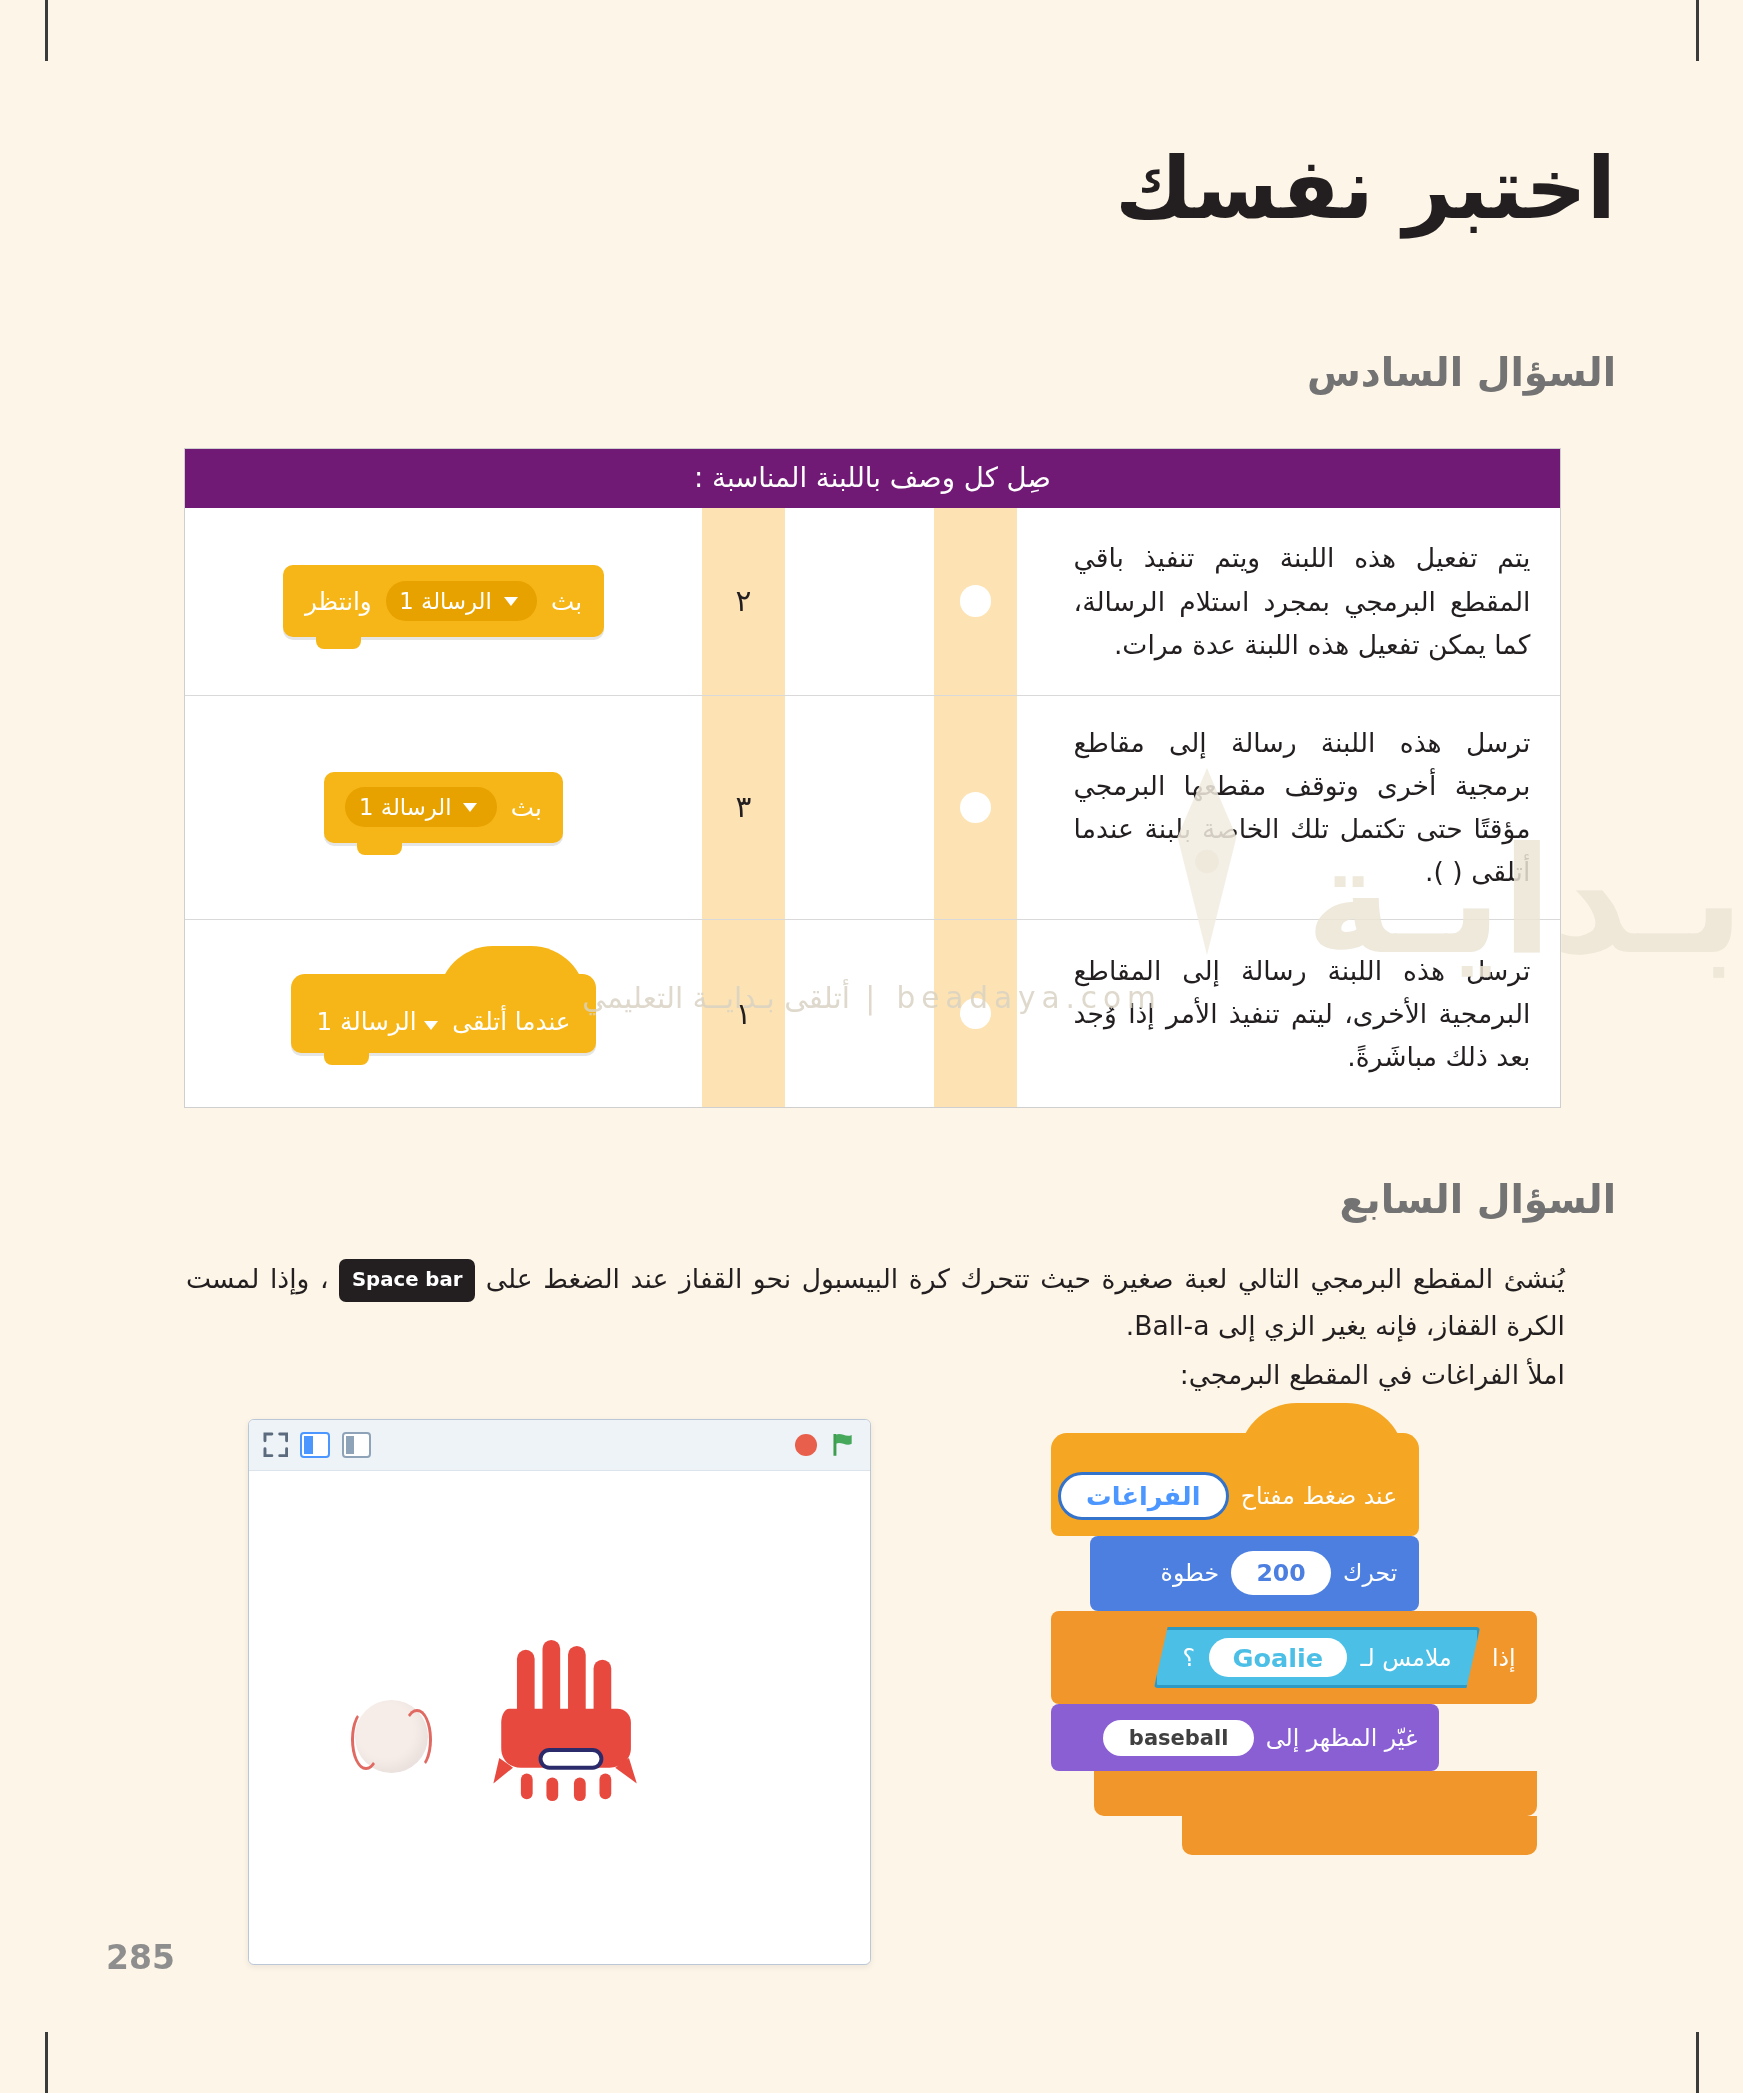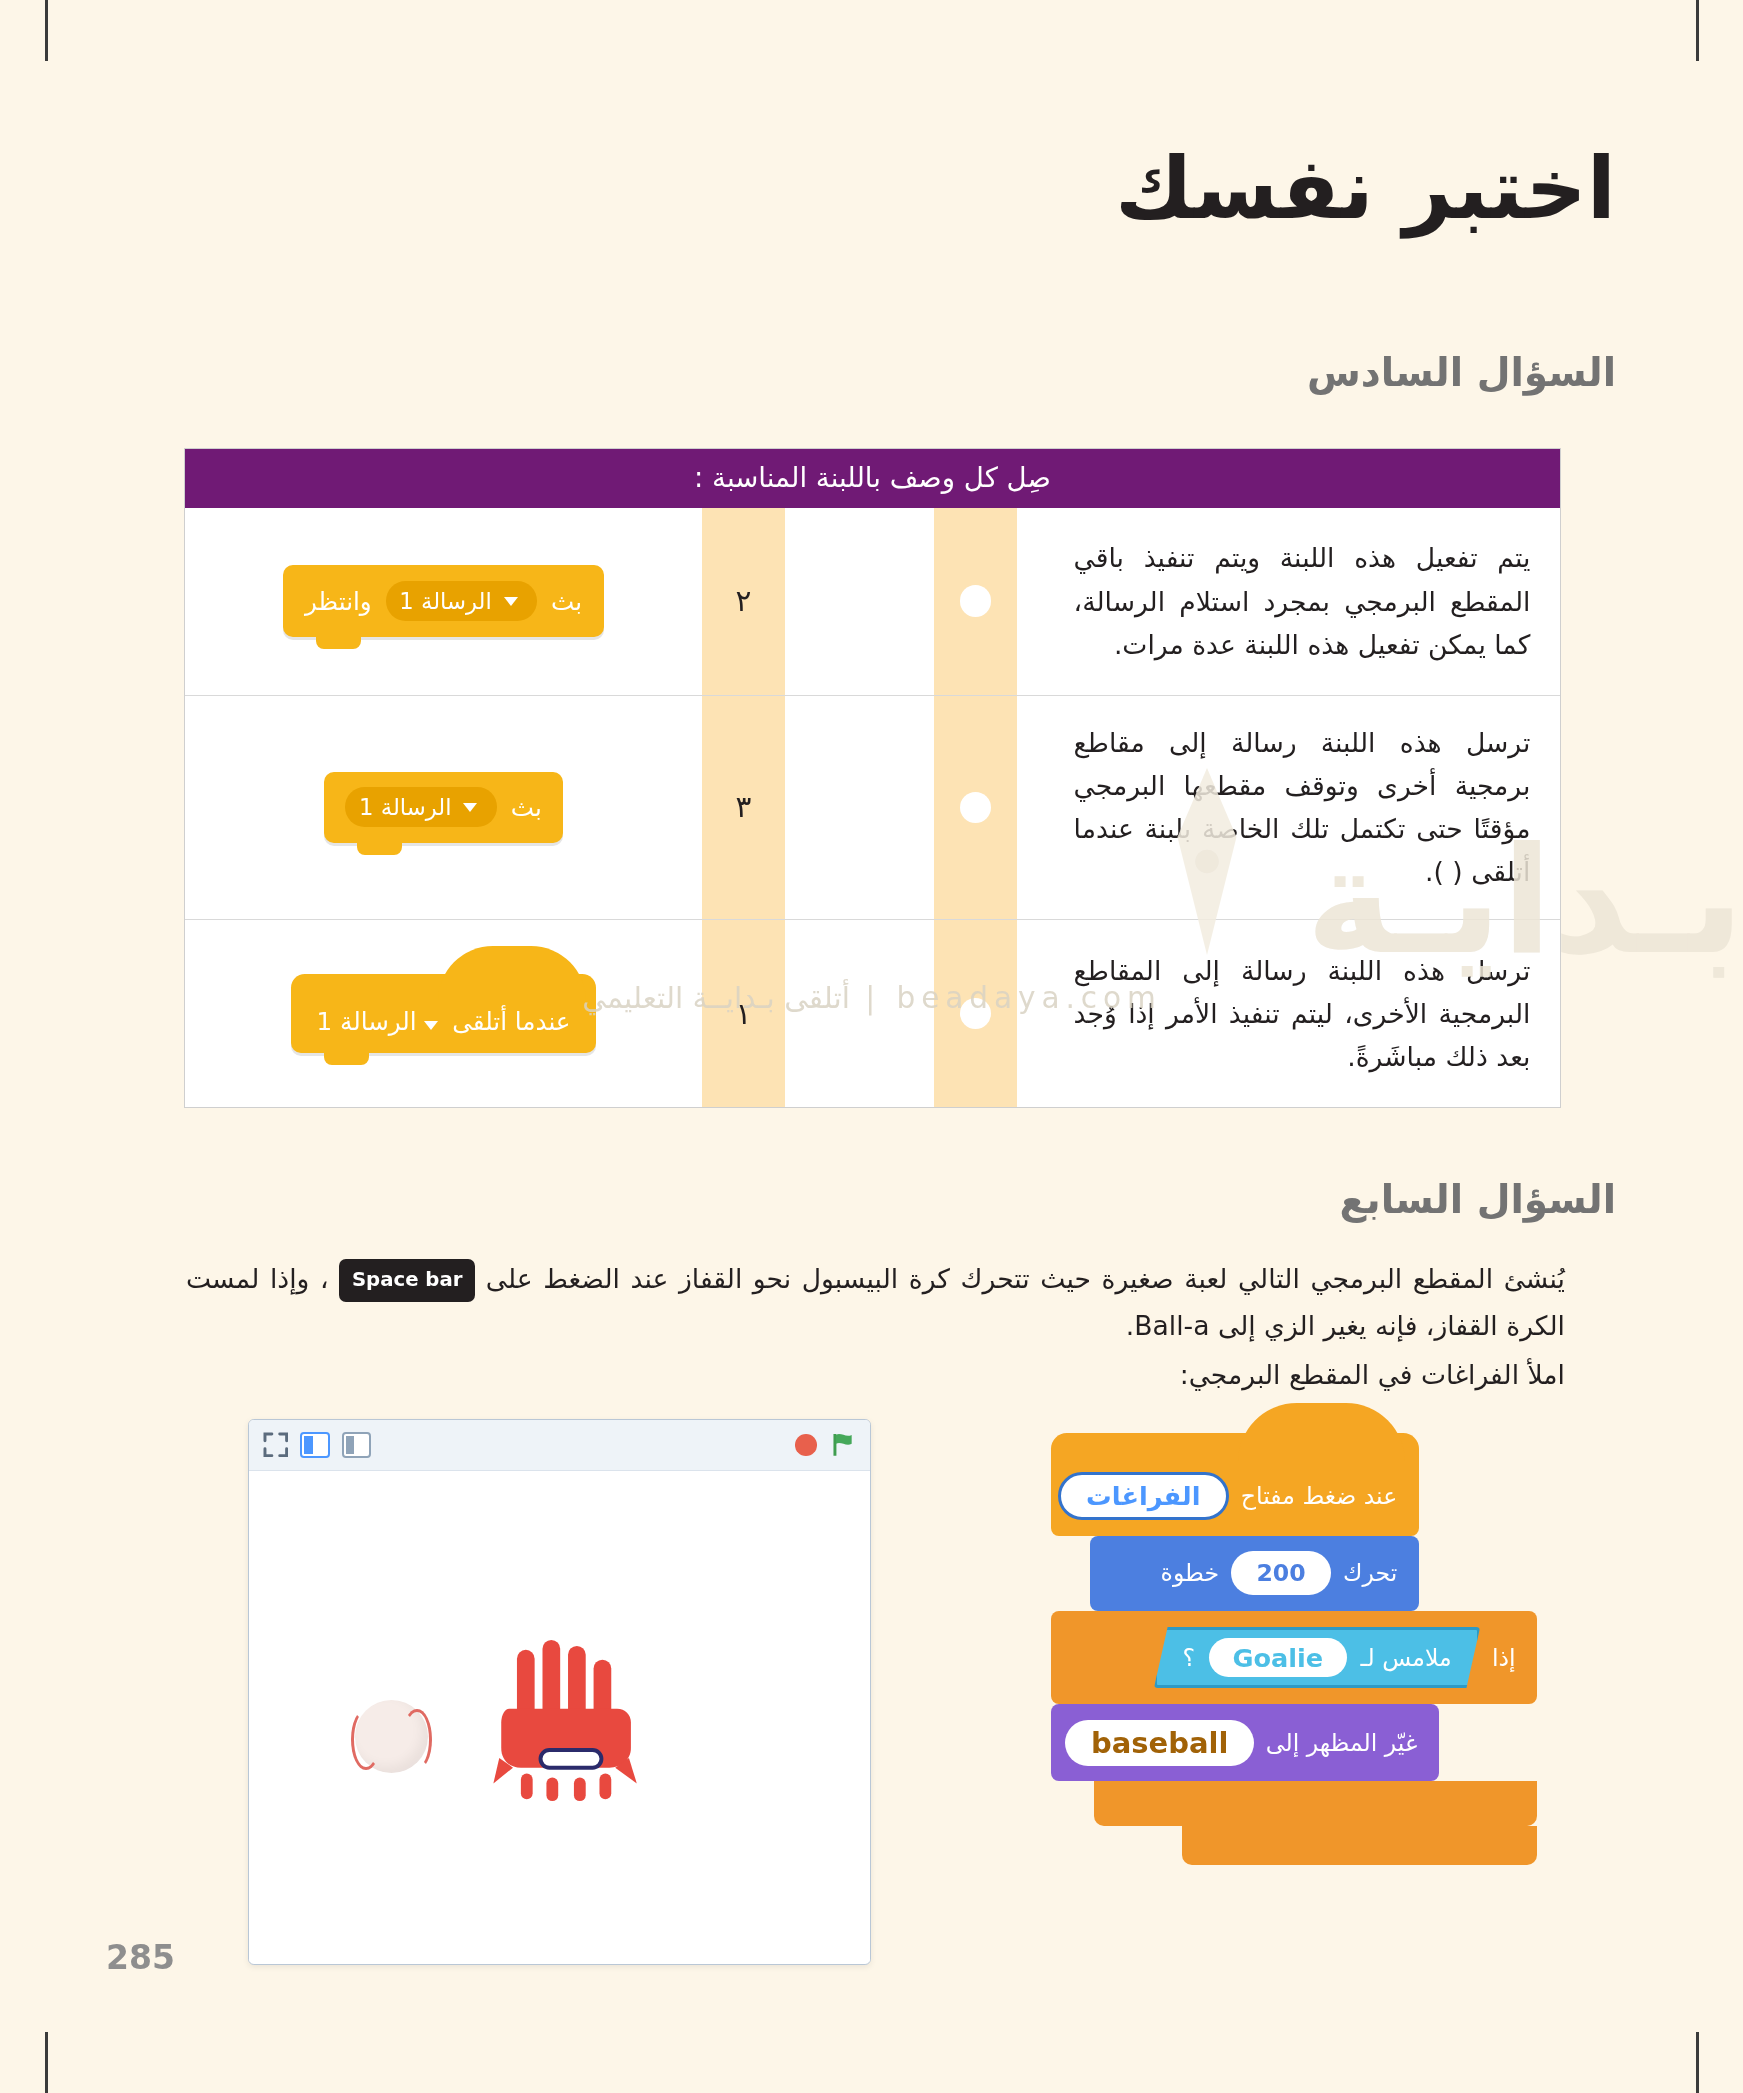--- a/index.html
+++ b/index.html
@@ -449,24 +449,24 @@
   .hex-inner-oval {
     background: #ffffff;
     color: #4cbfe6;
     border-radius: 29.6px;
     padding: 4.9px 23.6px;
     font-size: 25.6px;
     font-weight: bold;
   }
   .oval-purple {
     background: #ffffff;
-    color: #a16207;
+    color: #404040;
     border-radius: 29.6px;
     padding: 5.9px 25.6px;
-    font-size: 29px;
+    font-size: 21px;
     font-weight: bold;
   }
 
   .page-number {
     position: absolute;
     left: 106px;
     bottom: 116px;
     font-size: 33px;
     color: #8e8e8e;
     font-weight: bold;

